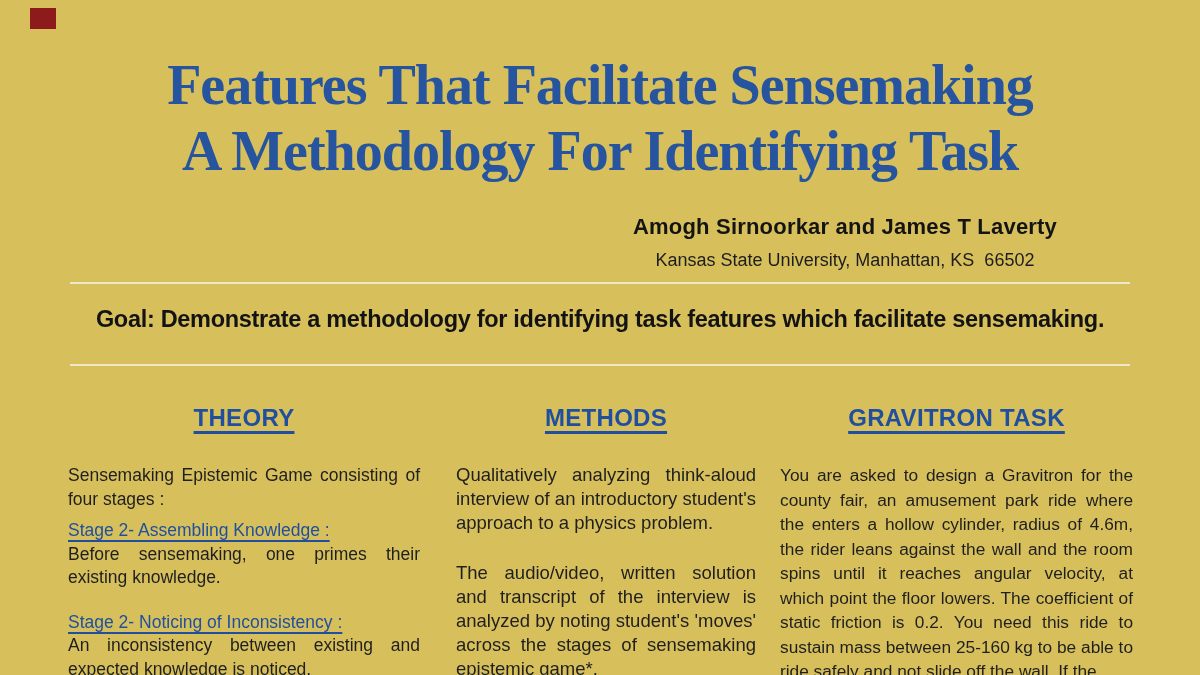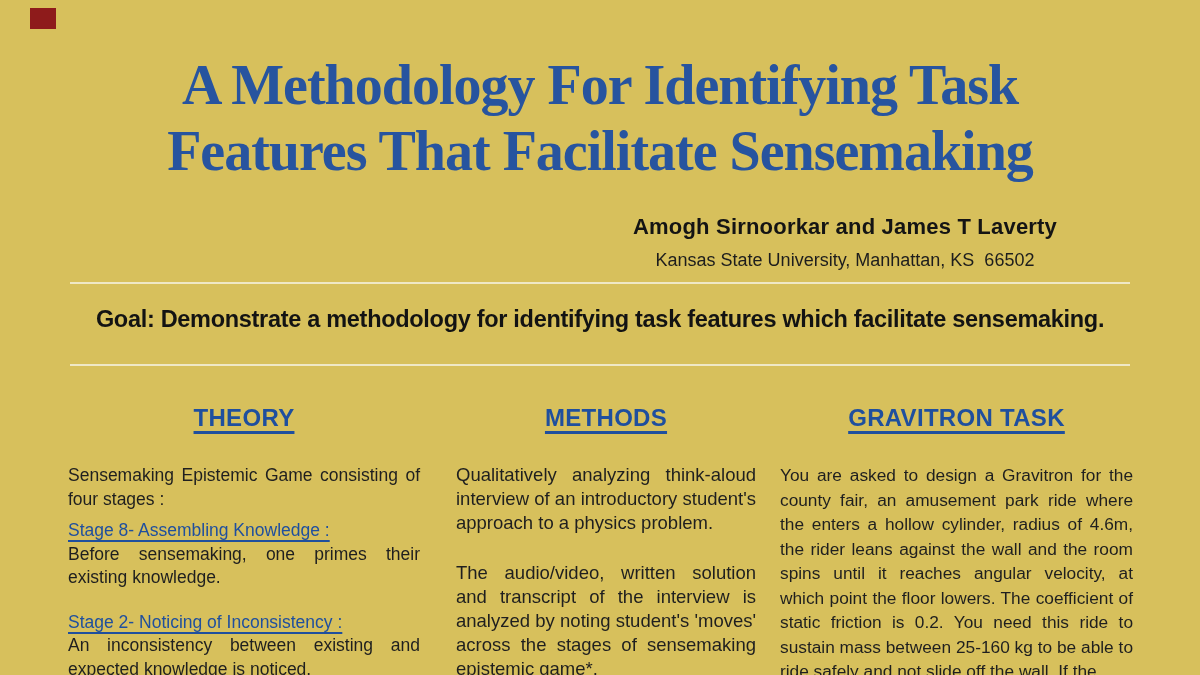--- a/index.html
+++ b/index.html
@@ -85,43 +85,43 @@
     text-underline-offset: 4px;
   }
   .stage-block-2 { margin-top: 21px; }
 </style>
 </head>
 <body>
 
 <div class="corner-square"></div>
 
 <div class="poster-title">
+  <div>Features That Facilitate Sensemaking</div>
   <div>A Methodology For Identifying Task</div>
-  <div>Features That Facilitate Sensemaking</div>
 </div>
 
 <div class="byline">
   <div class="authors">Amogh Sirnoorkar and James T Laverty</div>
   <div class="affiliation">Kansas State University, Manhattan, KS  66502</div>
 </div>
 
 <div class="divider divider-top"></div>
 
 <div class="goal">Goal: Demonstrate a methodology for identifying task features which facilitate sensemaking.</div>
 
 <div class="divider divider-bottom"></div>
 
 <div class="col" id="theory-col">
   <div class="col-heading">
     <span class="hd">THEORY</span>
   </div>
   <div class="col-body">
     <p>Sensemaking Epistemic Game  consisting of four stages :</p>
     <div>
-      <div class="stage-link">Stage 8- Assembling Knowledge :</div>
+      <div class="stage-link">Stage 2- Assembling Knowledge :</div>
       <p>Before sensemaking, one primes their existing knowledge.</p>
     </div>
     <div class="stage-block-2">
       <div class="stage-link">Stage 2- Noticing of Inconsistency : </div>
       <p>An inconsistency between existing and expected knowledge is noticed.</p>
     </div>
   </div>
 </div>
 
 <div class="col" id="methods-col">

